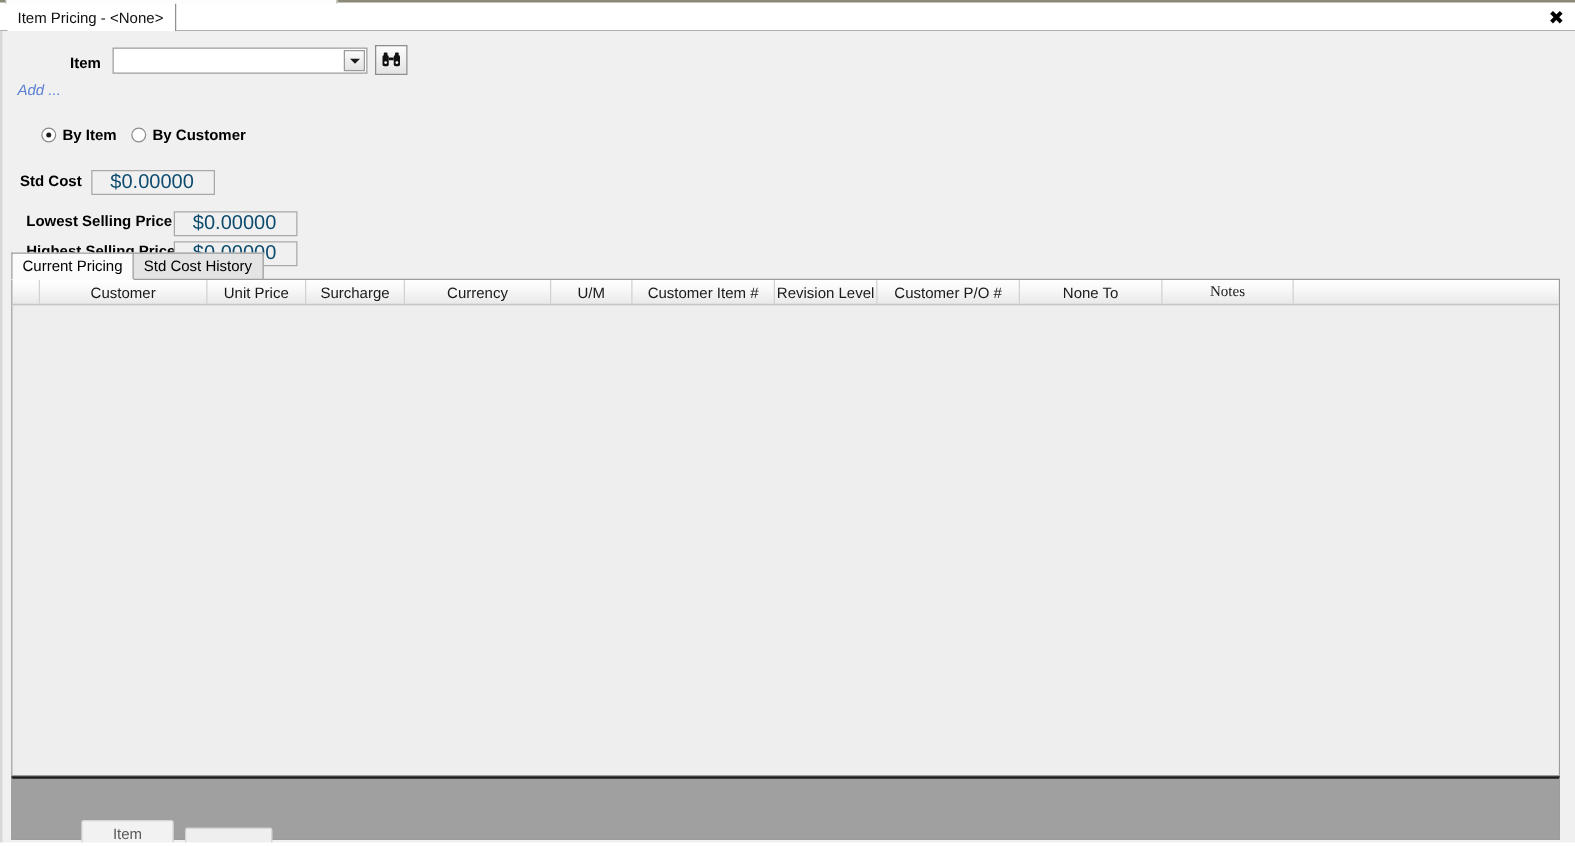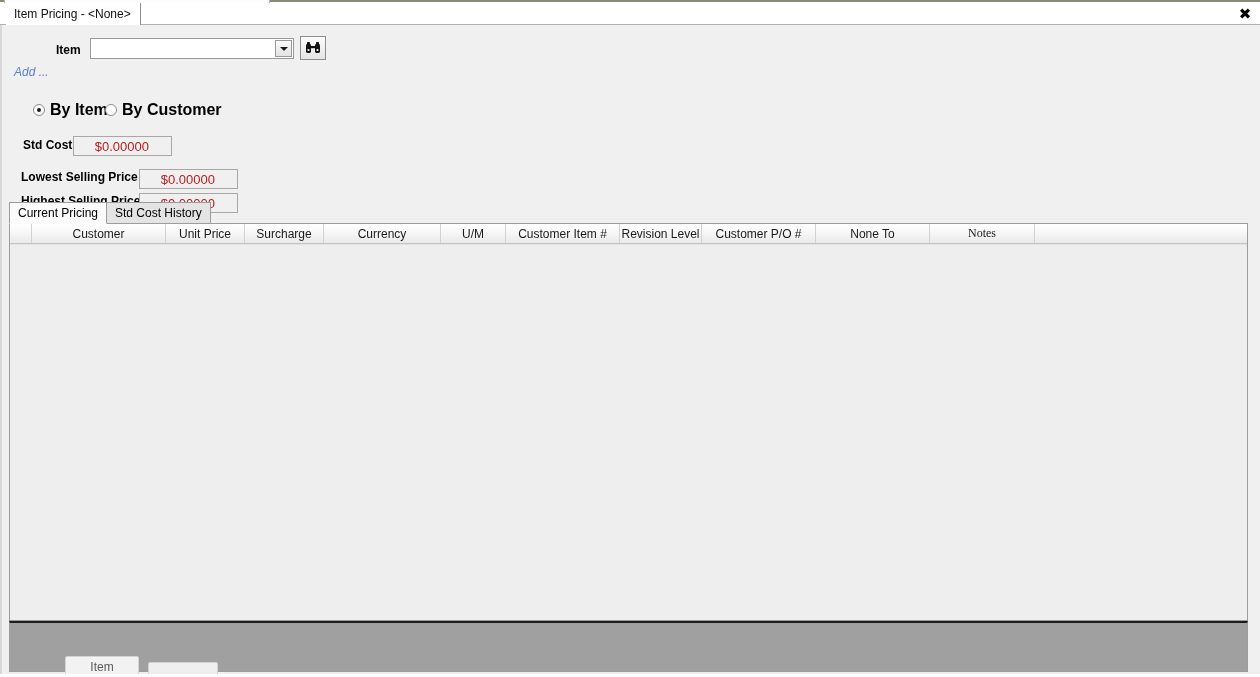--- a/index.html
+++ b/index.html
@@ -169,40 +169,40 @@
   }
   .radio-dot.checked::after {
     content: "";
     position: absolute;
     left: 3px; top: 3px;
     width: 4px; height: 4px;
     border-radius: 50%;
     background: #1b1b1b;
   }
   .radio-label {
-    font-size: 16px;
+    font-size: 12px;
     font-weight: bold;
     color: #000000;
     white-space: nowrap;
   }
 
   
   .rofield {
     position: absolute;
     background: #f0f0f0;
     border: 1px solid #a8a8a8;
     box-sizing: border-box;
     display: flex;
     align-items: center;
     justify-content: flex-end;
-    font-size: 13px;
-    color: #b91c1c;
-    padding-right: 22px;
-  }
-  .lbl-stdcost { left: 23px; top: 113px; }
+    font-size: 16px;
+    color: #0c4a6e;
+    padding-right: 16px;
+  }
+  .lbl-stdcost { left: 16px; top: 113px; }
   .f-stdcost { left: 73px; top: 111px; width: 99px; height: 20px; }
 
   .lbl-lowest { left: 21px; top: 145px; }
   .f-lowest { left: 139px; top: 144px; width: 99px; height: 20px; }
 
   .lbl-highest { left: 21px; top: 169px; }
   .f-highest { left: 139px; top: 168px; width: 99px; height: 20px; }
 
   
   .tabstrip {

